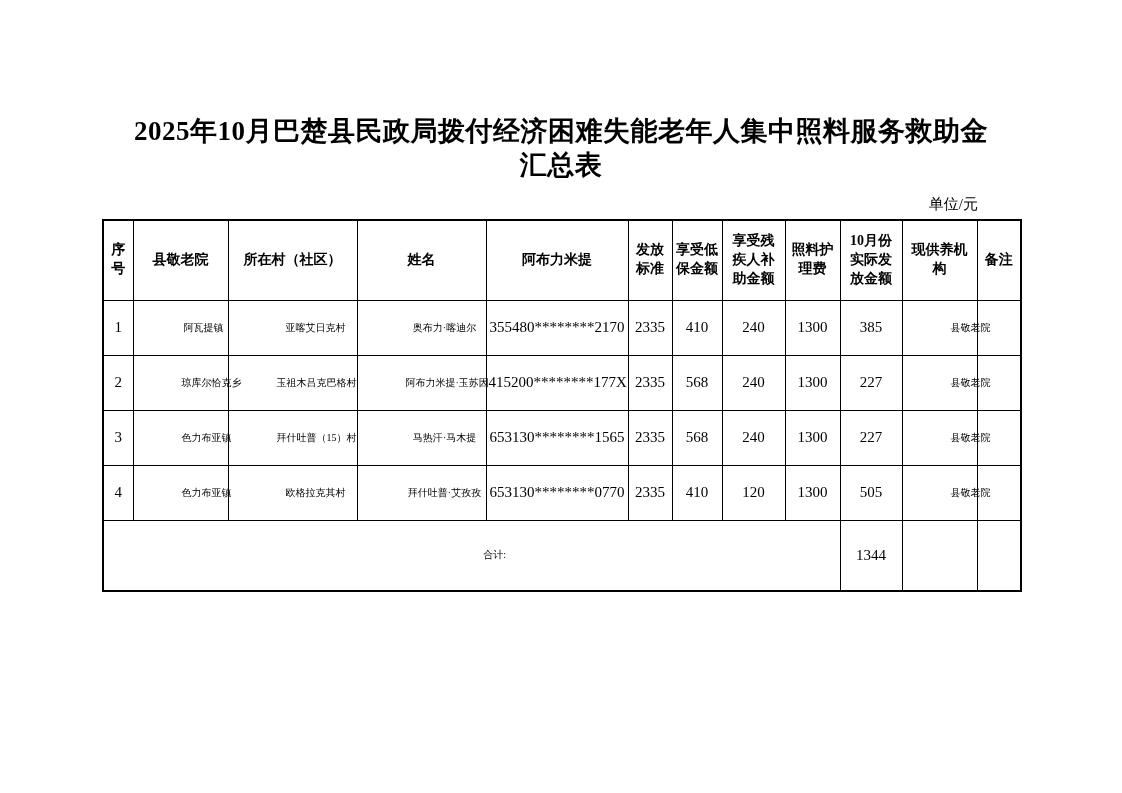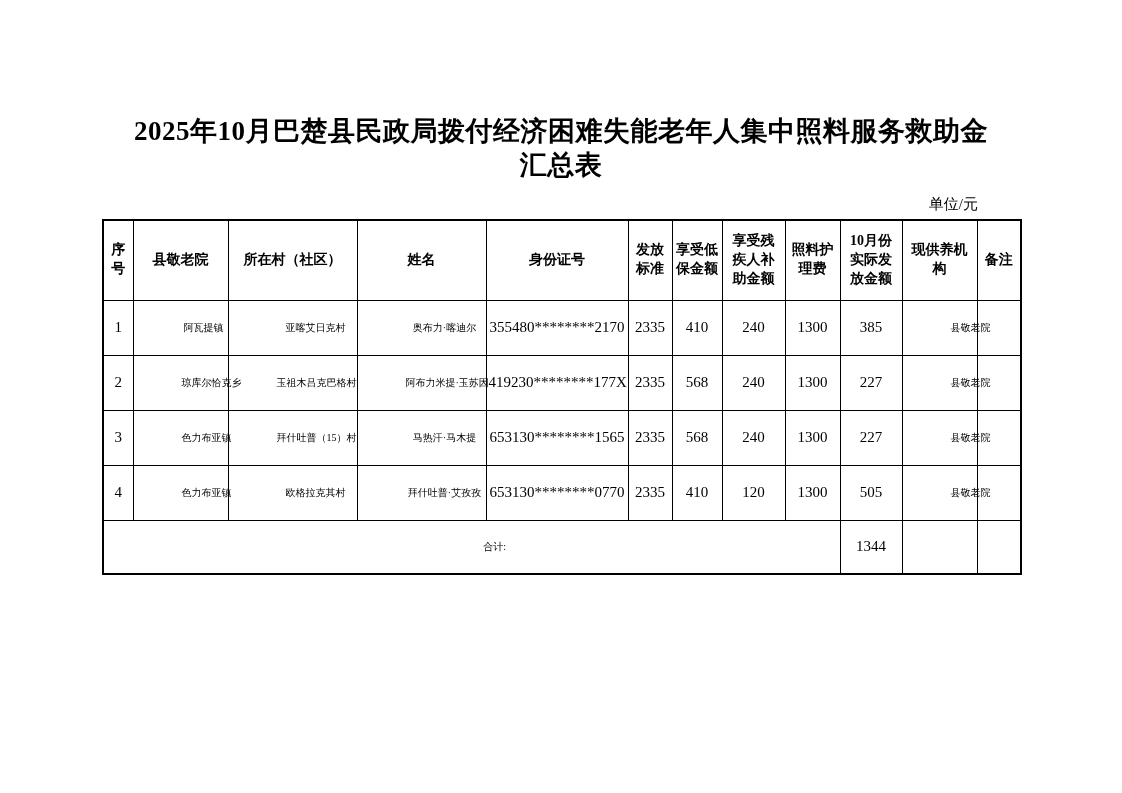--- a/index.html
+++ b/index.html
@@ -28,21 +28,21 @@
     overflow:visible;
   }
   .summary th {
     font-size:14px; font-weight:bold; white-space:pre-line;
     line-height:1.35; padding:2px 1px;
   }
   .summary td { font-size:15px; white-space:nowrap; padding:0 2px; }
   .summary td.cjk { font-size:10px;padding-left:48px; }
   tr.tr-header { height:80px; }
   tr.tr-data  { height:55px; }
-  tr.tr-total { height:54px; }
+  tr.tr-total { height:71px; }
 </style>
 </head>
 <body>
 
 <div class="page">
 
   <div class="title">
     <div>2025年10月巴楚县民政局拨付经济困难失能老年人集中照料服务救助金</div>
     <div>汇总表</div>
   </div>
@@ -64,21 +64,21 @@
         <col style="width:75px">
         <col style="width:44px">
     </colgroup>
     <tbody>
       <tr class="tr-header">
         <th>序
 号</th>
         <th>县敬老院</th>
         <th>所在村（社区）</th>
         <th>姓名</th>
-        <th>身份证号</th>
+        <th>阿布力米提</th>
         <th>发放
 标准</th>
         <th>享受低
 保金额</th>
         <th>享受残
 疾人补
 助金额</th>
         <th>照料护
 理费</th>
         <th>10月份
@@ -102,21 +102,21 @@
         <td>385</td>
         <td class="cjk">县敬老院</td>
         <td></td>
       </tr>
 
       <tr class="tr-data">
         <td>2</td>
         <td class="cjk">琼库尔恰克乡</td>
         <td class="cjk">玉祖木吕克巴格村</td>
         <td class="cjk">阿布力米提·玉苏因</td>
-        <td>419230********177X</td>
+        <td>415200********177X</td>
         <td>2335</td>
         <td>568</td>
         <td>240</td>
         <td>1300</td>
         <td>227</td>
         <td class="cjk">县敬老院</td>
         <td></td>
       </tr>
 
       <tr class="tr-data">

